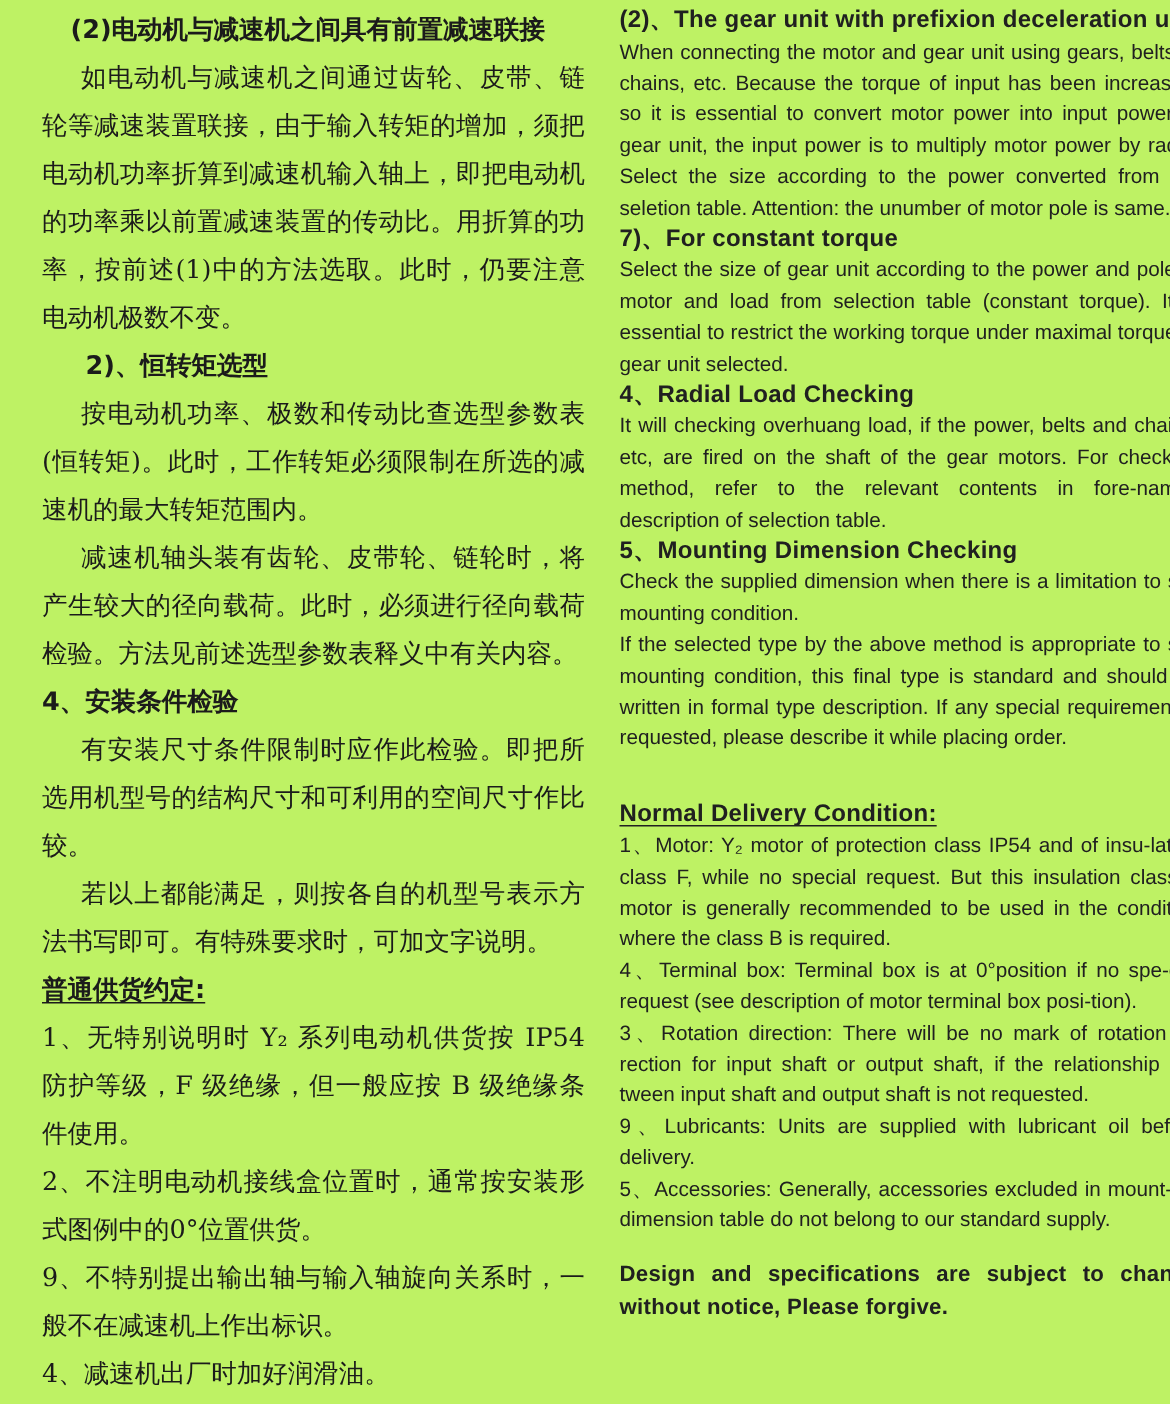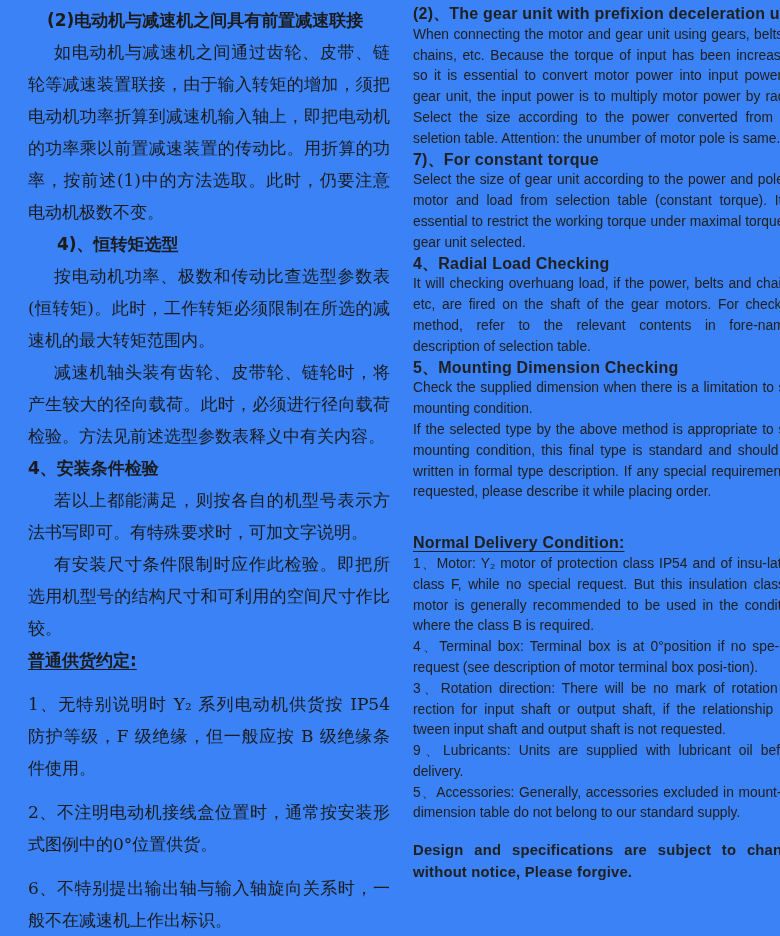--- a/index.html
+++ b/index.html
@@ -6,41 +6,41 @@
   body {
     width: 780px; height: 936px;
     background: #ffffff;
     overflow: hidden;
   }
   .page {
     box-sizing: border-box;
     display: flex;
     width: 780px; height: 936px;
     padding: 4px 13px 0 28px;
-    background: #3b82f6;
+    background: #bef264;
   }
   
   .col-zh {
     flex: 0 0 362px;
     width: 362px;
     font-family: "DejaVu Serif", "Liberation Serif", serif;
     font-size: 17px;
     line-height: 32px;
     color: #1b1b1b;
     text-align: justify;
   }
   .zh-h {
     font-family: "DejaVu Sans", "Liberation Sans", sans-serif;
     font-weight: 700;
     text-align: left;
   }
   .ind-a { padding-left: 19px; }   
   .ind-b { padding-left: 29px; }   
   .zh-p { text-indent: 26px; }     
-  .zh-p.flush { text-indent: 0; margin-top: 12px; }  
+  .zh-p.flush { text-indent: 0; }  
   
   .col-en {
     flex: 1;
     margin-left: 23px;
     font-family: "Liberation Sans", "DejaVu Sans", sans-serif;
     font-size: 13.8px;
     line-height: 20.8px;
     color: #202020;
     text-align: justify;
   }
@@ -64,30 +64,30 @@
   }
 </style>
 </head>
 <body>
 
 <div class="page">
 
   <div class="col-zh">
     <div class="zh-h ind-a">(2)电动机与减速机之间具有前置减速联接</div>
     <div class="zh-p">如电动机与减速机之间通过齿轮、皮带、链轮等减速装置联接，由于输入转矩的增加，须把电动机功率折算到减速机输入轴上，即把电动机的功率乘以前置减速装置的传动比。用折算的功率，按前述(1)中的方法选取。此时，仍要注意电动机极数不变。</div>
-    <div class="zh-h ind-b">4)、恒转矩选型</div>
+    <div class="zh-h ind-b">2)、恒转矩选型</div>
     <div class="zh-p">按电动机功率、极数和传动比查选型参数表(恒转矩)。此时，工作转矩必须限制在所选的减速机的最大转矩范围内。</div>
     <div class="zh-p">减速机轴头装有齿轮、皮带轮、链轮时，将产生较大的径向载荷。此时，必须进行径向载荷检验。方法见前述选型参数表释义中有关内容。</div>
     <div class="zh-h">4、安装条件检验</div>
+    <div class="zh-p">有安装尺寸条件限制时应作此检验。即把所选用机型号的结构尺寸和可利用的空间尺寸作比较。</div>
     <div class="zh-p">若以上都能满足，则按各自的机型号表示方法书写即可。有特殊要求时，可加文字说明。</div>
-    <div class="zh-p">有安装尺寸条件限制时应作此检验。即把所选用机型号的结构尺寸和可利用的空间尺寸作比较。</div>
     <div class="zh-h u">普通供货约定:</div>
     <div class="zh-p flush">1、无特别说明时 Y₂ 系列电动机供货按 IP54 防护等级，F 级绝缘，但一般应按 B 级绝缘条件使用。</div>
     <div class="zh-p flush">2、不注明电动机接线盒位置时，通常按安装形式图例中的0°位置供货。</div>
-    <div class="zh-p flush">6、不特别提出输出轴与输入轴旋向关系时，一般不在减速机上作出标识。</div>
+    <div class="zh-p flush">9、不特别提出输出轴与输入轴旋向关系时，一般不在减速机上作出标识。</div>
     <div class="zh-p flush">4、减速机出厂时加好润滑油。</div>
 
   </div>
 
   <div class="col-en">
     <div class="en-h">(2)、The gear unit with prefixion deceleration unit</div>
     <div class="en-p">When connecting the motor and gear unit using gears, belts or chains, etc. Because the torque of input has been increased, so it is essential to convert motor power into input power of gear unit, the input power is to multiply motor power by radio. Select the size according to the power converted from the seletion table. Attention: the unumber of motor pole is same.</div>
     <div class="en-h wrap">7)、For constant torque</div>
     <div class="en-p">Select the size of gear unit according to the power and pole of motor and load from selection table (constant torque). It is essential to restrict the working torque under maximal torque of gear unit selected.</div>
     <div class="en-h wrap">4、Radial Load Checking</div>

